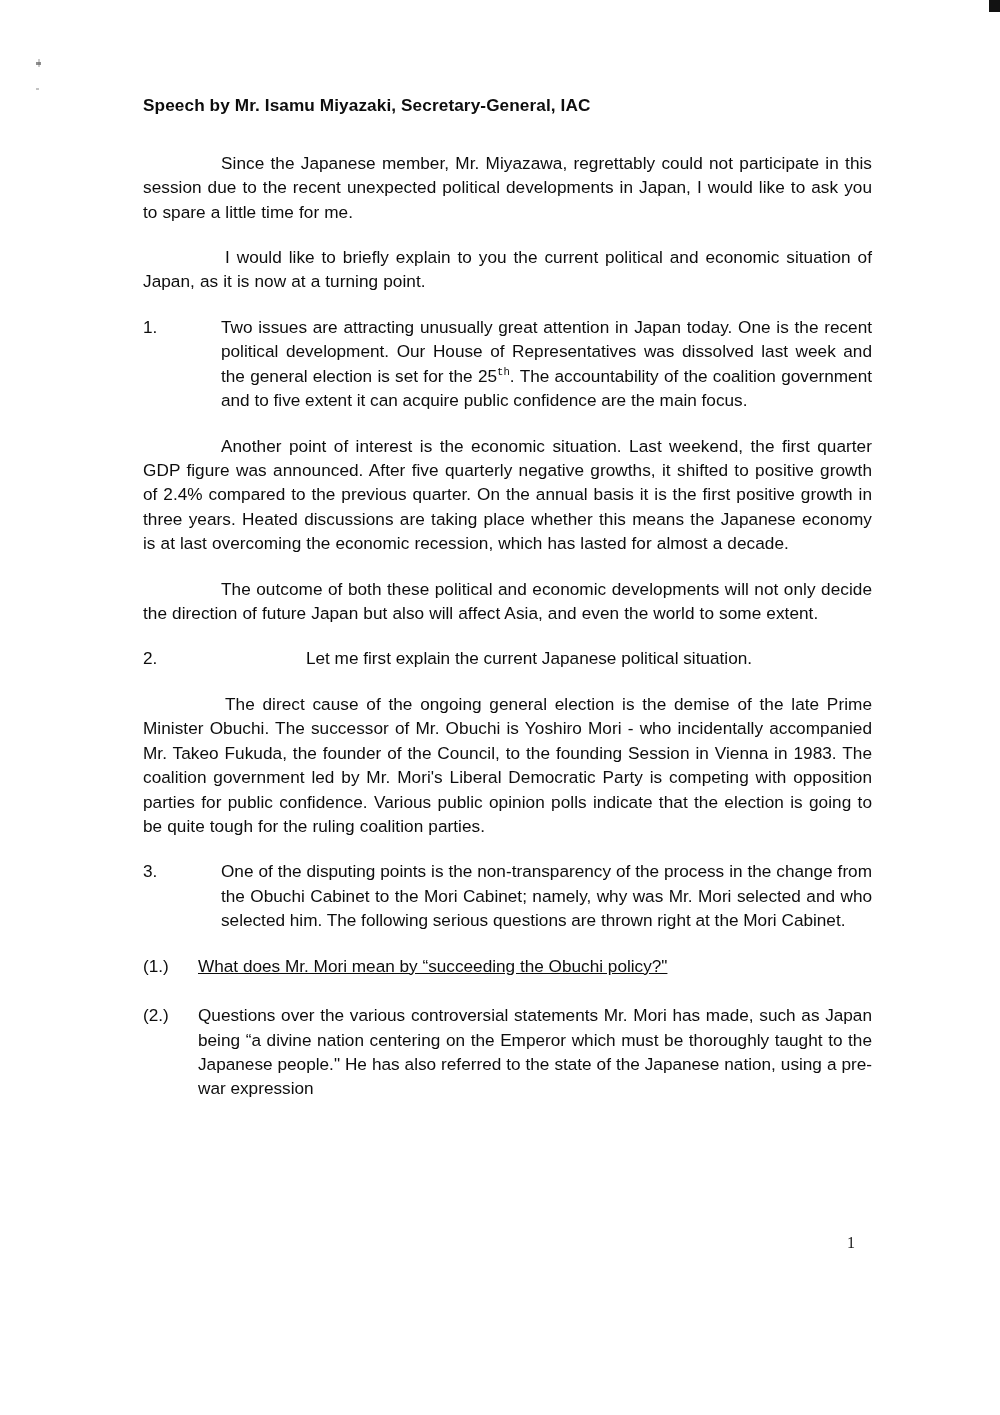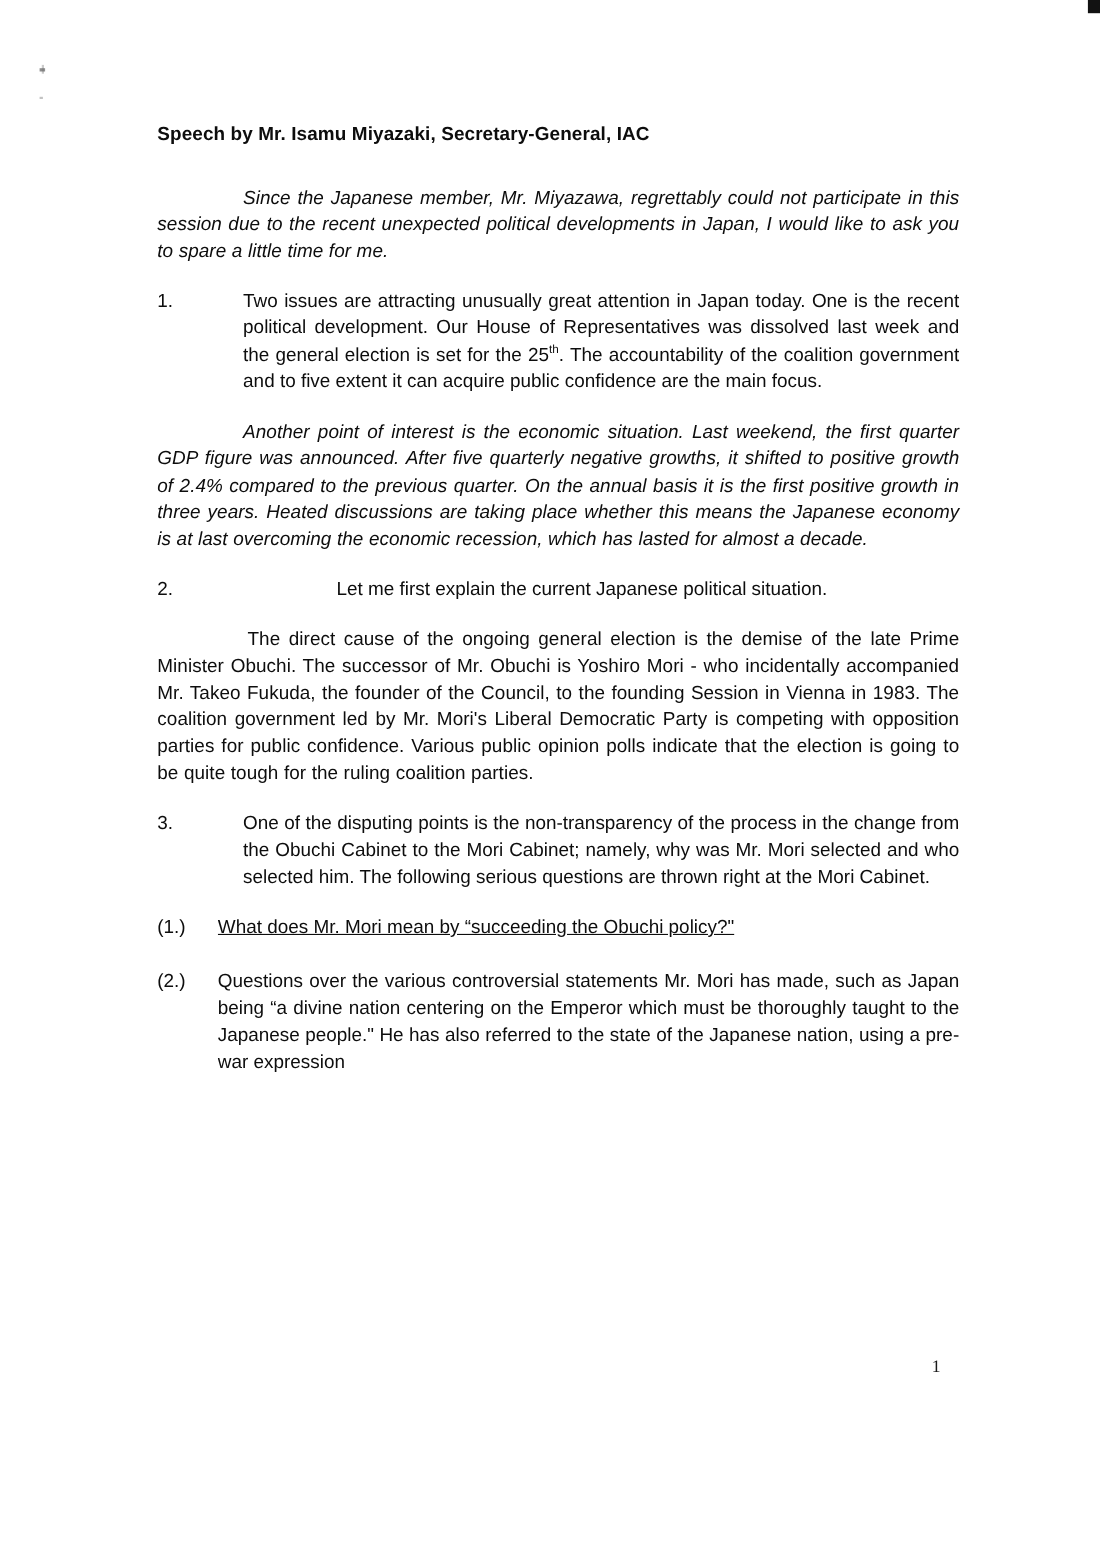--- a/index.html
+++ b/index.html
@@ -33,21 +33,21 @@
     opacity: .75;
   }
   .speck-a { left: 36px; top: 62px;  width: 5px; height: 3px; }
   .speck-b { left: 38px; top: 59px;  width: 2px; height: 8px; opacity:.35; }
   .speck-c { left: 36px; top: 88px;  width: 3px; height: 2px; opacity:.4; }
 
   
   .content {
     position: absolute;
     left: 143px;
-    top: 110px;
+    top: 94px;
     width: 729px;
   }
 
   .doc-title {
     font-size: 17.2px;
     line-height: 1.32;
     letter-spacing: .1px;
     margin: 0 0 34px 0;
     text-align: left;
     white-space: nowrap;
@@ -55,21 +55,21 @@
 
   p.para {
     margin: 0 0 21px 0;
     font-size: 17.2px;
     line-height: 1.42;
     text-align: justify;
     text-justify: inter-word;
     letter-spacing: .05px;
     word-spacing: .2px;
   }
-  p.para.indent-first { text-indent: 78px; font-style: italic; }
+  p.para.indent-first { text-indent: 78px; }
   p.para.indent-first-sm { text-indent: 82px; }
 
   
   .numbered {
     display: block;
     margin: 0 0 21px 0;
     font-size: 17.2px;
     line-height: 1.42;
   }
   .numbered .marker {
@@ -103,20 +103,21 @@
     text-justify: inter-word;
     overflow: hidden;
   }
   .subitem .sub-body.nojust { text-align: left; text-decoration: underline; }
   .subitem.first-sub { margin-bottom: 25px; }
 
   sup {
     font-size: .62em;
     vertical-align: super;
     line-height: 0;
+    font-family: Liberation Mono, monospace;
   }
 
   .page-number {
     position: absolute;
     left: 847px;
     top: 1234px;
     font-family: "Liberation Serif", serif;
     font-size: 16px;
     color: #1a1a1a;
   }
@@ -130,28 +131,30 @@
   <div class="speck speck-a"></div>
   <div class="speck speck-b"></div>
   <div class="speck speck-c"></div>
 
   <div class="content">
 
     <h1 class="doc-title">Speech by Mr. Isamu Miyazaki, Secretary-General, IAC</h1>
 
     <p class="para indent-first">Since the Japanese member, Mr. Miyazawa, regrettably could not participate in this session due to the recent unexpected political developments in Japan, I would like to ask you to spare a little time for me.</p>
 
+    <p class="para indent-first-sm">I would like to briefly explain to you the current political and economic situation of Japan, as it is now at a turning point.</p>
 
     <div class="numbered">
       <span class="marker">1.</span>
       <span class="body"><span>Two issues are attracting unusually great attention in Japan today.  One is the recent political development. Our House of Representatives was dissolved last week and the general election is set for the 25</span><sup>th</sup><span>.  The accountability of the coalition government and to five extent it can acquire public confidence are the main focus.</span></span>
     </div>
 
     <p class="para indent-first">Another point of interest is the economic situation.  Last weekend, the first quarter GDP figure was announced.  After five quarterly negative growths, it shifted to positive growth of 2.4% compared to the previous quarter.  On the annual basis it is the first positive growth in three years.  Heated discussions are taking place whether this means the Japanese economy is at last overcoming the economic recession, which has lasted for almost a decade.</p>
 
+    <p class="para indent-first">The outcome of both these political and economic developments will not only decide the direction of future Japan but also will affect Asia, and even the world to some extent.</p>
 
     <div class="numbered">
       <span class="marker narrow">2.</span>
       <span class="body nojust">Let me first explain the current Japanese political situation.</span>
     </div>
 
     <p class="para indent-first-sm">The direct cause of the ongoing general election is the demise of the late Prime Minister Obuchi.  The successor of Mr. Obuchi is Yoshiro Mori - who incidentally accompanied Mr. Takeo Fukuda, the founder of the Council, to the founding Session in Vienna in 1983.  The coalition government led by Mr. Mori's Liberal Democratic Party is competing with opposition parties for public confidence.  Various public opinion polls indicate that the election is going to be quite tough for the ruling coalition parties.</p>
 
     <div class="numbered">
       <span class="marker">3.</span>

